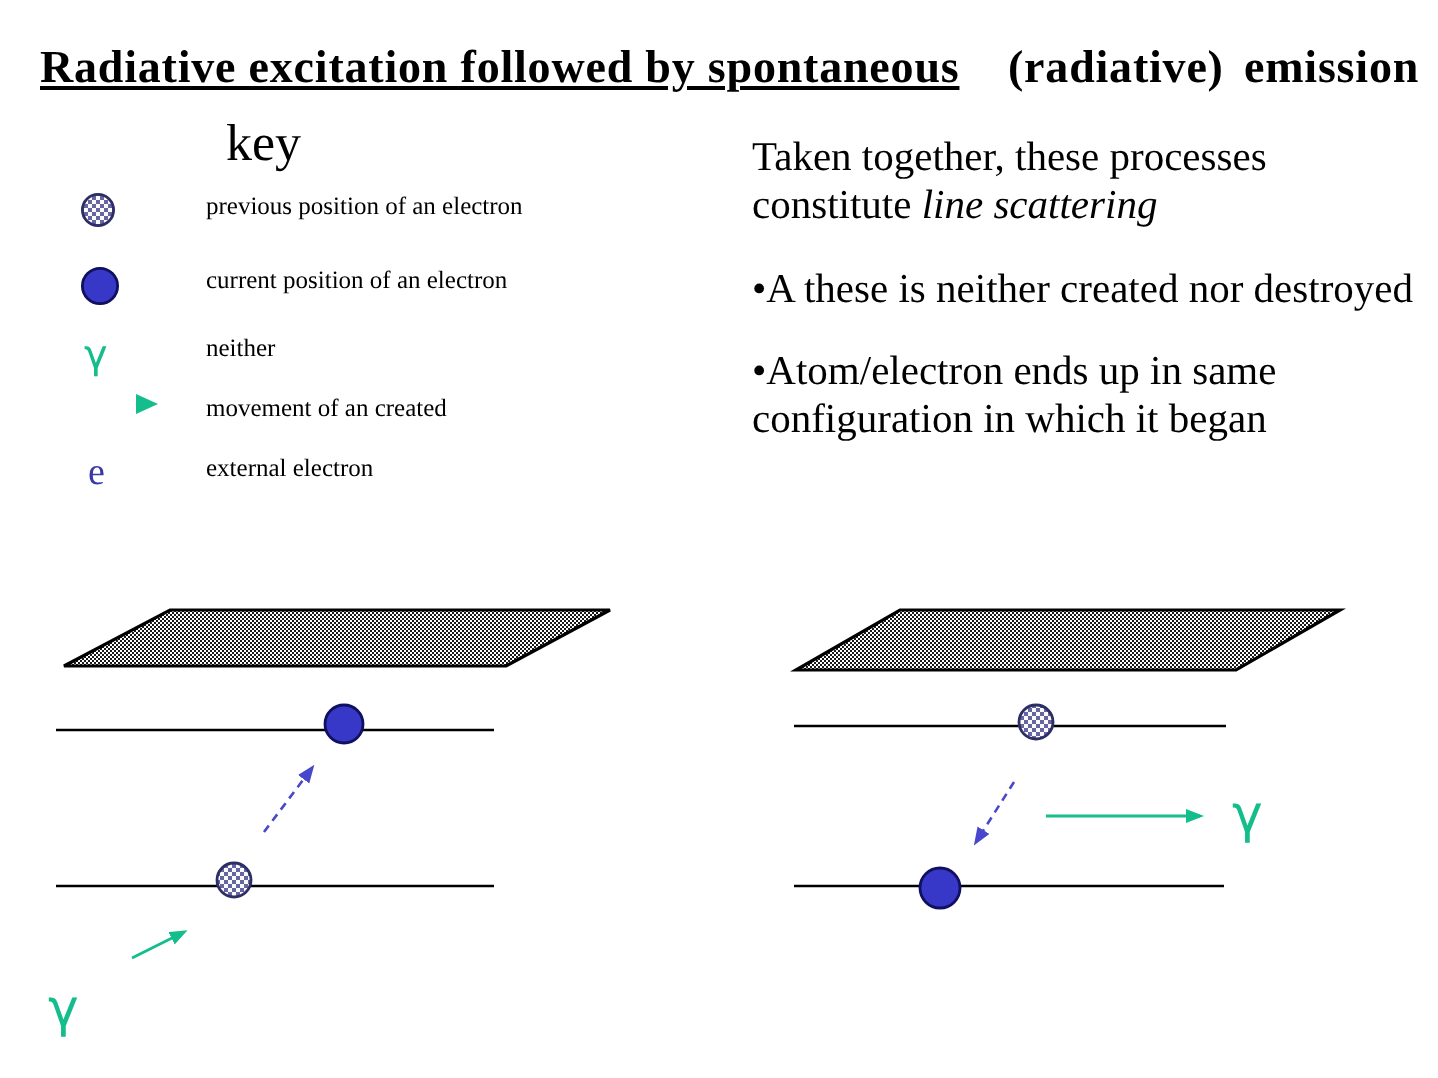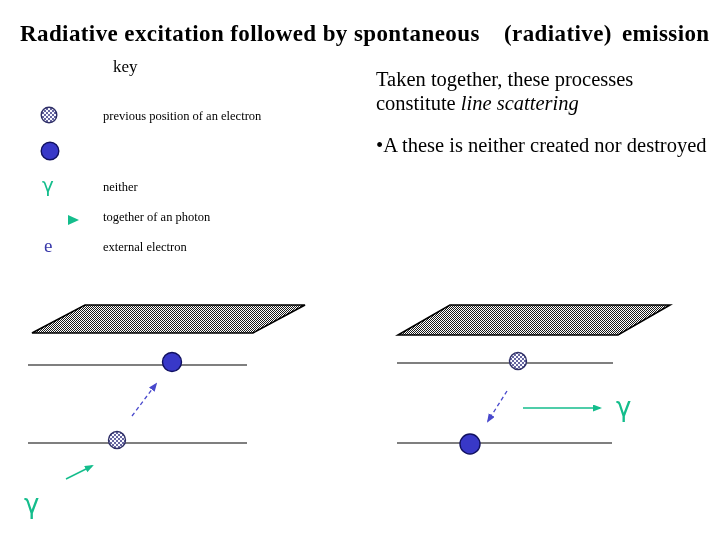--- a/index.html
+++ b/index.html
@@ -5,28 +5,28 @@
   html,body{margin:0;padding:0;background:#fff;}
   .slide{
     position:relative;width:719px;height:539px;background:#ffffff;
     overflow:hidden;font-family:"Liberation Serif",serif;color:#000;
   }
   
   .title span{
     position:absolute;top:21px;font-weight:bold;font-size:23px;
     letter-spacing:0.4px;white-space:nowrap;color:#000;
   }
-  .t1{left:20px;}
+  .t1{left:20px;text-decoration:underline;}
   .t2{left:504px;}
   .t3{left:622px;}
 
-  .key-heading{position:absolute;left:113px;top:57px;font-size:17px;}
+  .key-heading{position:absolute;left:113px;top:57px;font-size:26px;}
 
   .key{position:absolute;left:30px;top:96px;width:310px;}
-  .key-row{display:flex;align-items:flex-end;height:28px;}
+  .key-row{display:flex;align-items:flex-start;height:28px;}
   .icon-cell{width:73px;flex:0 0 73px;display:flex;align-items:center;}
   .key-label{font-size:12.5px;white-space:nowrap;}
   .ml-circle{margin-left:10px;}
   .ml-tri{margin-left:38px;}
   .ml-gamma{margin-left:12px;}
   .ml-e{margin-left:14px;}
   .sym-gamma{font-family:"DejaVu Sans",sans-serif;font-size:20px;color:#14bd8c;line-height:1;}
   .sym-e{font-size:19px;color:#3939aa;line-height:1;}
 
   .notes{position:absolute;left:376px;top:68px;width:340px;font-size:20.5px;line-height:1.16;}
@@ -68,51 +68,53 @@
       </span>
       <span class="key-label">previous position of an electron</span>
     </div>
 
     <div class="key-row" style="margin-bottom:6px">
       <span class="icon-cell">
         <svg class="ml-circle" width="20" height="20">
           <circle cx="10" cy="10" r="8.8" stroke="#101060" stroke-width="1.4" fill="#3838c8"></circle>
         </svg>
       </span>
+      <span class="key-label">current position of an electron</span>
     </div>
 
 
     <div class="key-row" style="margin-bottom:2px">
       <span class="icon-cell">
         <span class="sym-gamma ml-gamma">γ</span>
       </span>
       <span class="key-label">neither</span>
     </div>
 
     <div class="key-row" style="margin-bottom:2px">
       <span class="icon-cell">
         <svg class="ml-tri" width="11" height="10">
           <polygon points="0,0 11,5 0,10" fill="#14bd8c"></polygon>
         </svg>
       </span>
-      <span class="key-label">together of an photon</span>
+      <span class="key-label">movement of an created</span>
     </div>
 
     <div class="key-row">
       <span class="icon-cell">
         <span class="sym-e ml-e">e</span>
       </span>
       <span class="key-label">external electron</span>
     </div>
 
   </div>
 
   <div class="notes">
     <p class="note"><span>Taken together, these processes constitute</span> <em>line scattering</em></p>
     <p class="note">•A these is neither created nor destroyed</p>
+    <p class="note">•Atom/electron ends up in same configuration in which it began</p>
   </div>
 
   <svg class="diag diag-left" width="350" height="239" viewBox="0 0 350 239">
     <defs>
       <pattern id="ditherL" width="2" height="2" patternUnits="userSpaceOnUse">
         <rect width="2" height="2" fill="#ffffff"></rect>
         <rect x="0" y="0" width="1" height="1" fill="#1a1a1a"></rect>
         <rect x="1" y="1" width="1" height="1" fill="#1a1a1a"></rect>
       </pattern>
       <pattern id="checkL" width="4" height="4" patternUnits="userSpaceOnUse">

